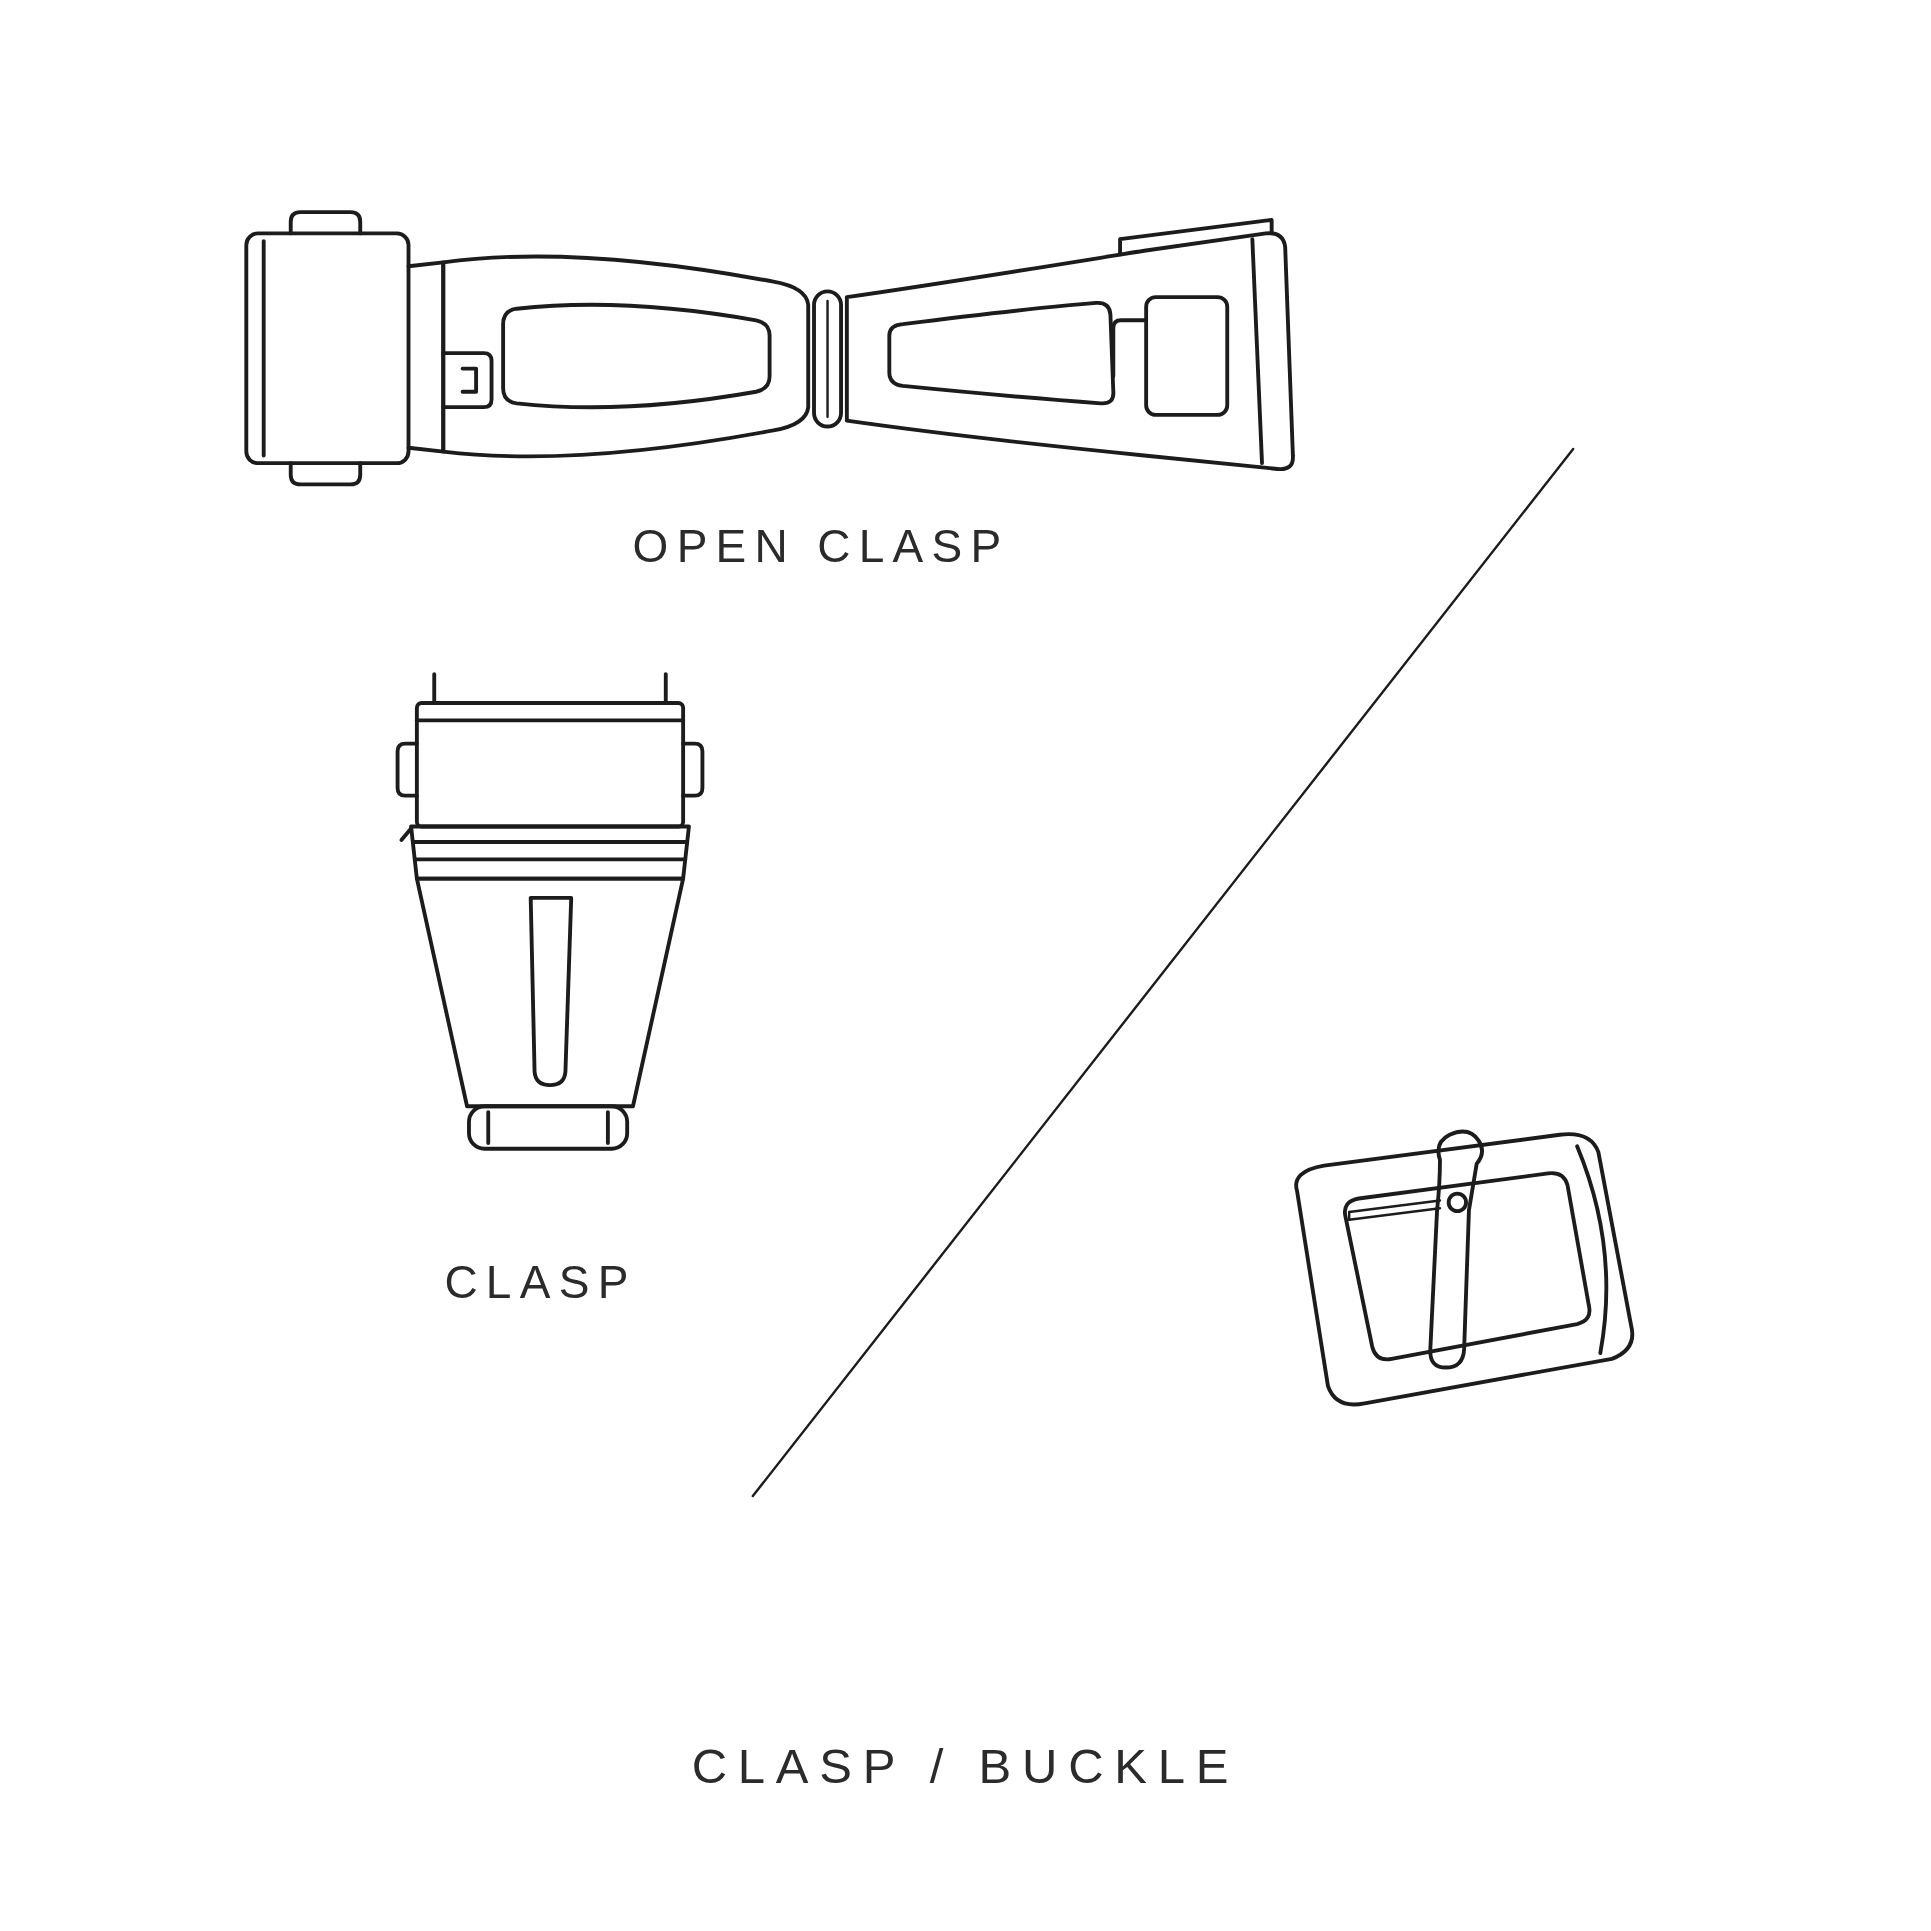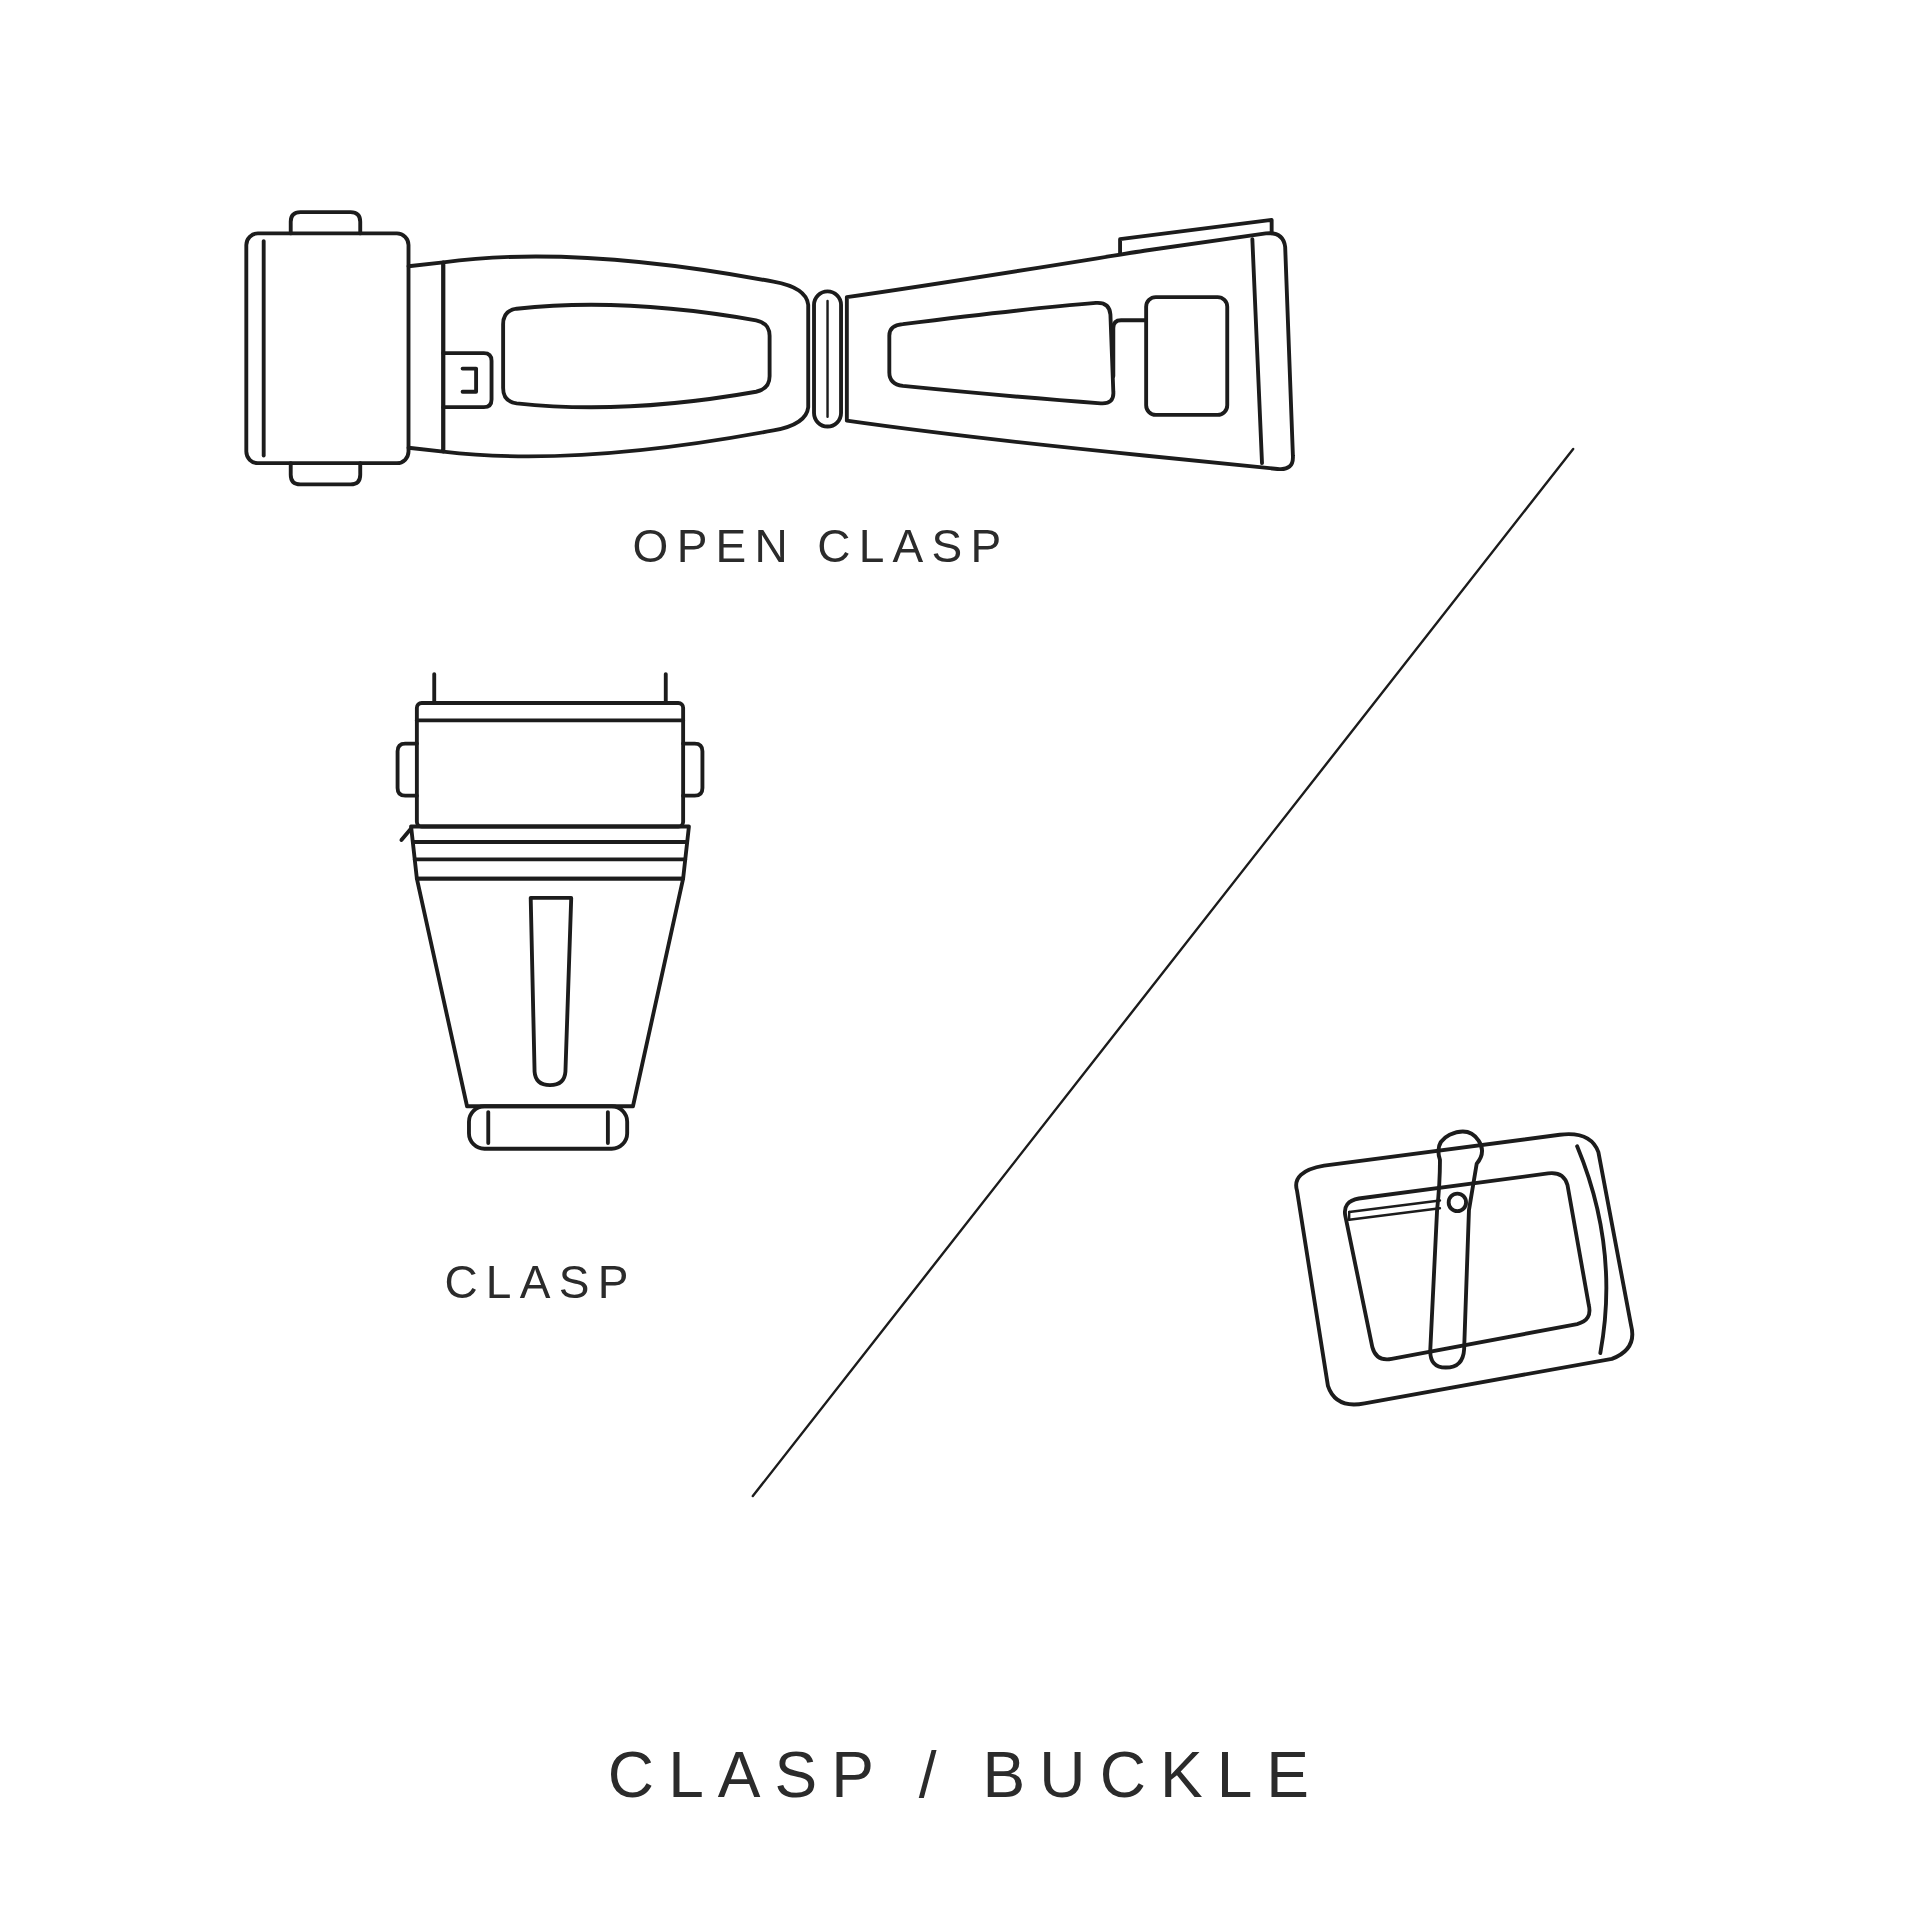--- a/index.html
+++ b/index.html
@@ -35,21 +35,21 @@
     letter-spacing:0.18em;
     white-space:nowrap;
   }
   .title{
     position:absolute;
     left:0;
     width:1931px;
     text-align:center;
     color:var(--text);
     font-weight:400;
-    font-size:64px;
+    font-size:49px;
     letter-spacing:0.22em;
     white-space:nowrap;
   }
 </style>
 </head>
 <body>
 
 <div class="stage">
 
   <div class="fig" style="left:227px; top:183px; width:1091px; height:319px;">

